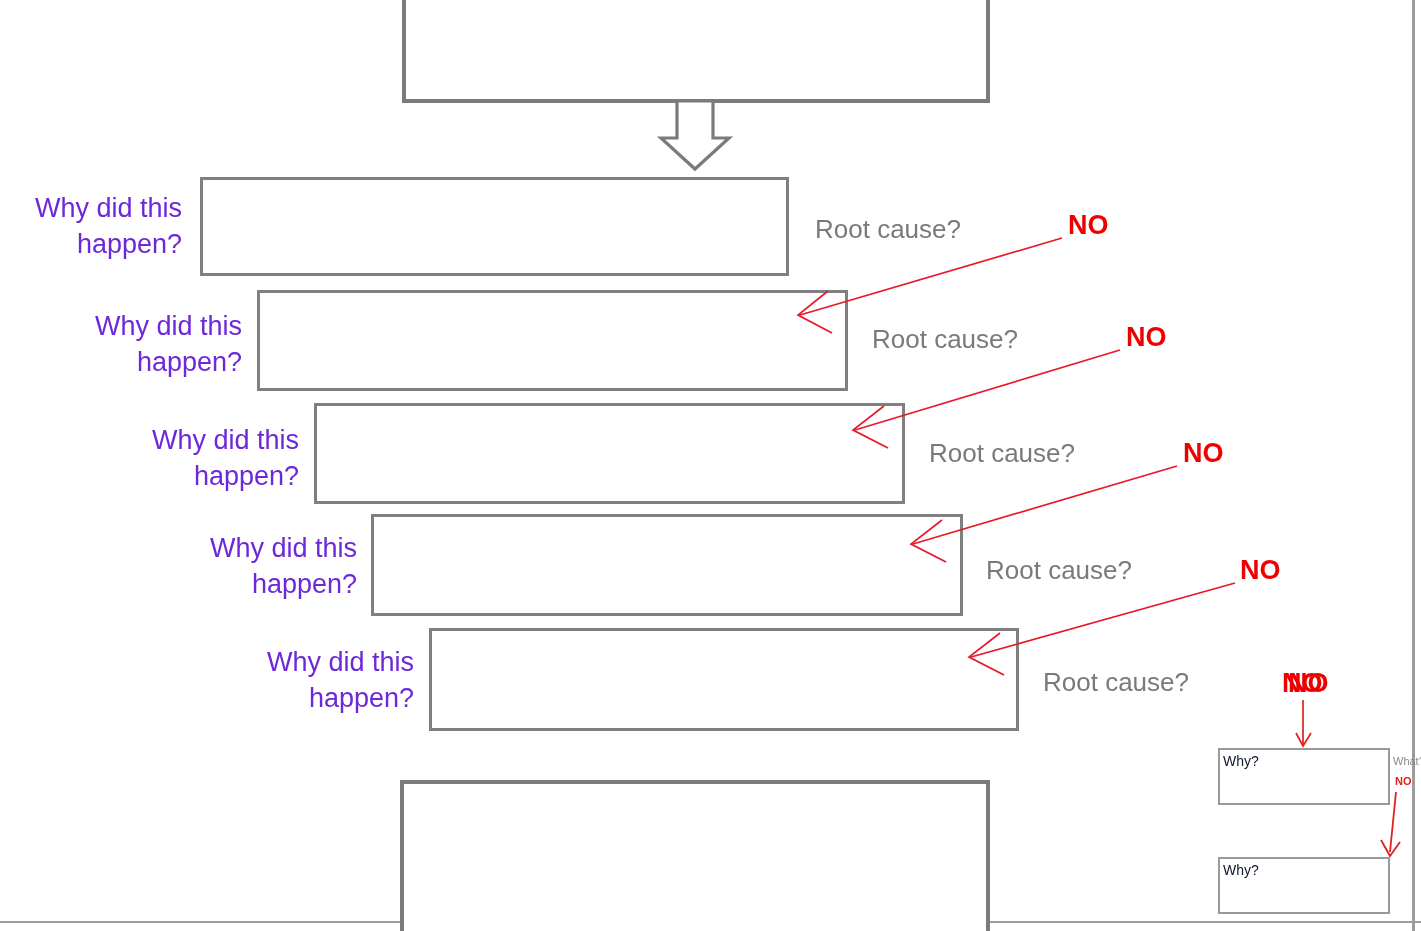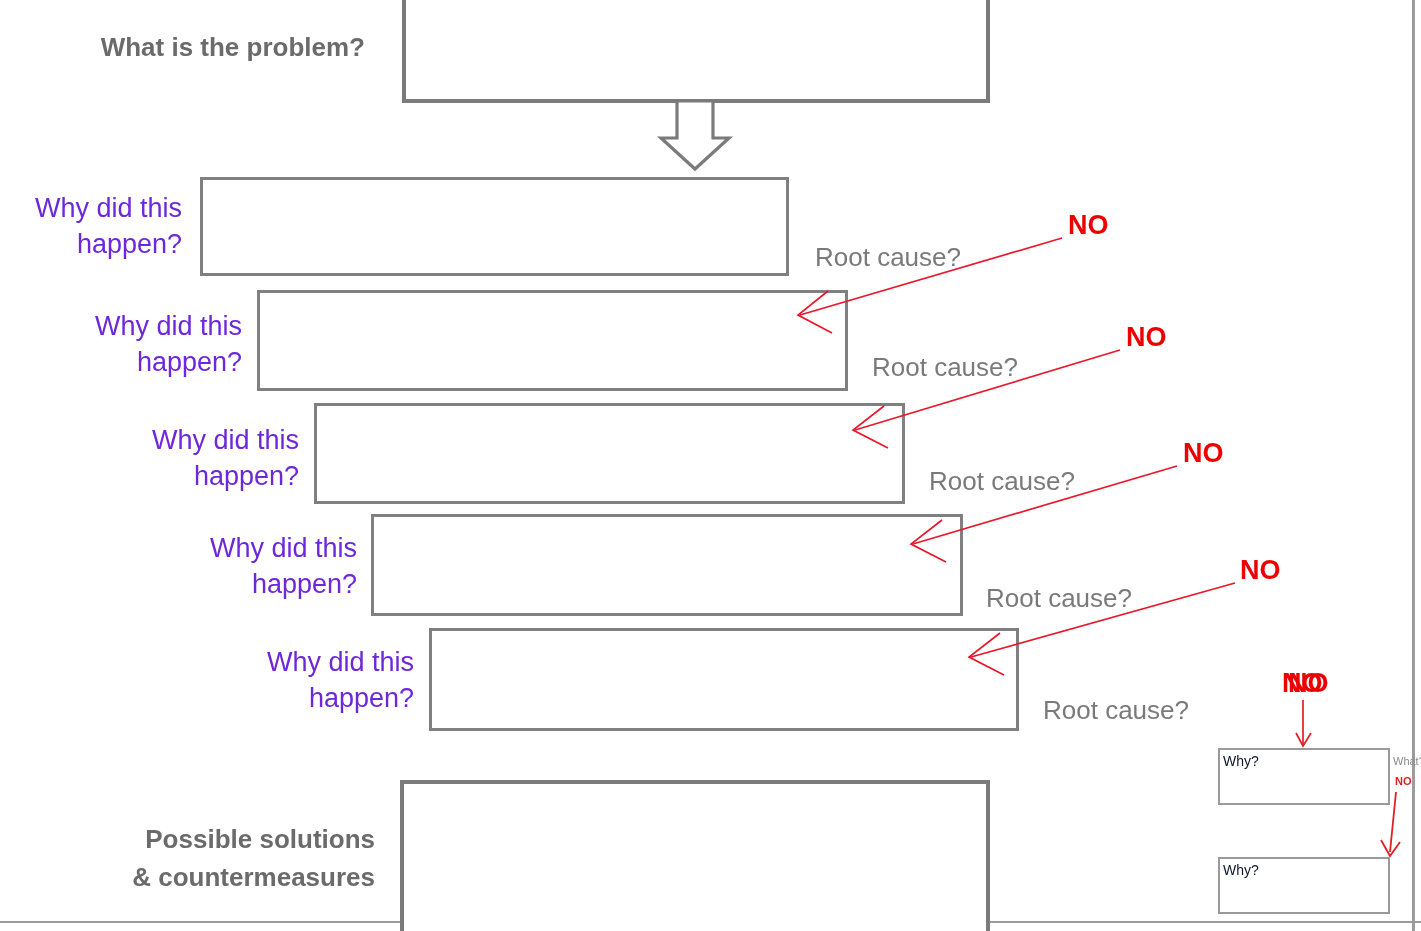--- a/index.html
+++ b/index.html
@@ -61,21 +61,20 @@
     white-space: pre-line;
   }
   .label-right { text-align: right; }
 
   .rootcause {
     position: absolute;
     color: #7a7a7a;
     font-size: 26px;
     line-height: 30px;
     white-space: nowrap;
-    margin-top: 28px;
   }
 
   .no-label {
     position: absolute;
     color: #ee0000;
     font-size: 27px;
     font-weight: bold;
     line-height: 30px;
     white-space: nowrap;
   }
@@ -121,21 +120,20 @@
   }
 </style>
 </head>
 <body>
 
 <div id="canvas">
 
   <div class="frame-line-v" style="left:1412px; top:0px; width:3px; height:931px;"></div>
   <div class="frame-line-h" style="left:0px; top:921px; width:1421px; height:2px;"></div>
 
-  <div class="label-bold label-right" style="left:20px; top:28px; width:345px;">What is the problem?</div>
 
   <div class="box box-thick" style="left:402px; top:-48px; width:588px; height:151px;"></div>
 
   <svg class="abs" style="left:655px; top:100px; width:80px; height:72px;" viewBox="0 0 80 72">
     <polygon points="22,1 58,1 58,38 74,38 40,69 6,38 22,38" fill="#ffffff" stroke="#7b7b7b" stroke-width="3.2"></polygon>
   </svg>
 
   <div class="label label-right" style="left:0px; top:190px; width:182px;">Why did this
 happen?</div>
   <div class="box box-thin" style="left:200px; top:177px; width:589px; height:99px;"></div>
@@ -192,22 +190,20 @@
       <line x1="1303" y1="700" x2="1303" y2="744" stroke="#e02020" stroke-width="1.7"></line>
       <polyline points="1296,733 1303,746 1311,733" fill="none" stroke="#e02020" stroke-width="1.7"></polyline>
     </g>
 
     <g>
       <line x1="1396" y1="792" x2="1390" y2="852" stroke="#e02020" stroke-width="1.8"></line>
       <polyline points="1381,840 1390,856 1400,842" fill="none" stroke="#e02020" stroke-width="1.8"></polyline>
     </g>
   </svg>
 
-  <div class="label-bold label-right" style="left:20px; top:820px; width:355px;">Possible solutions
-&amp; countermeasures</div>
   <div class="box box-thick" style="left:400px; top:780px; width:590px; height:160px;"></div>
 
   <div class="no-label" style="left:1282px; top:668px;">NO</div>
 
   <div class="mini-box" style="left:1218px; top:748px; width:172px; height:57px;"></div>
   <div class="mini-why" style="left:1223px; top:753px;">Why?</div>
 
   <div class="mini-root" style="left:1393px; top:755px;">What?</div>
   <div class="mini-no" style="left:1395px; top:775px;">NO</div>
 

